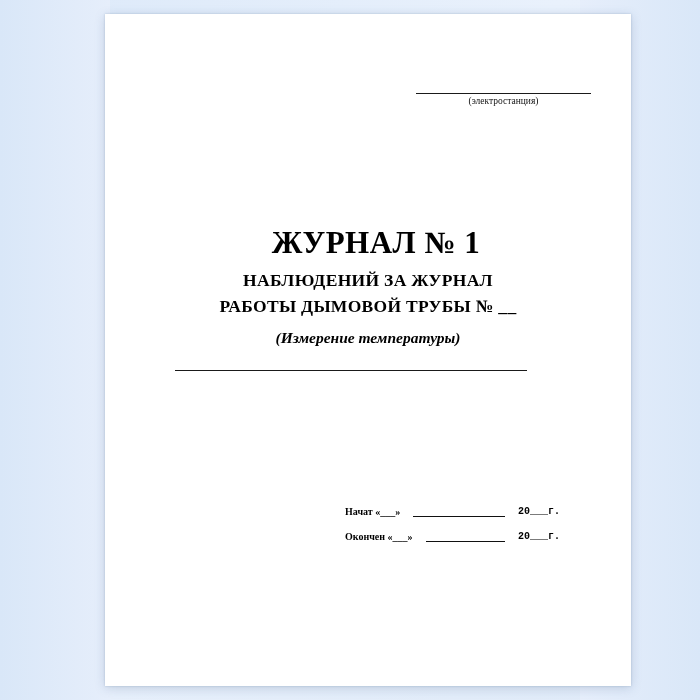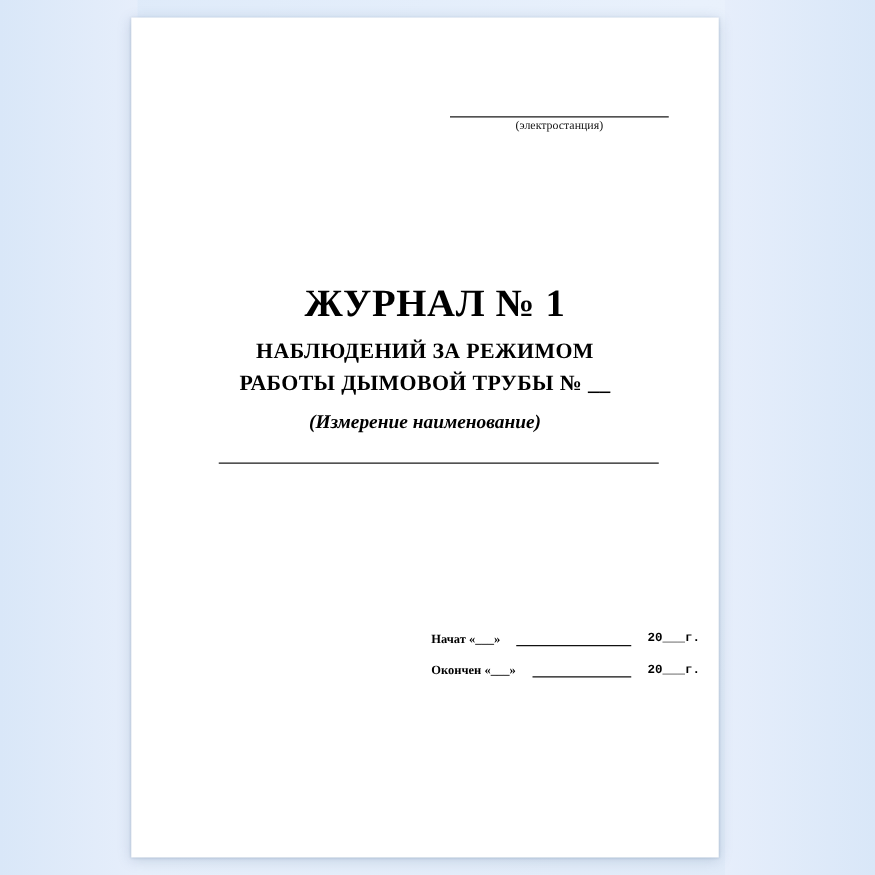--- a/index.html
+++ b/index.html
@@ -30,21 +30,21 @@
     position: absolute;
     right: 0; top: 0;
     width: 120px; height: 700px;
     background: linear-gradient(270deg, #d9e7f8 0%, #e6eefb 100%);
   }
 
   .page {
     position: absolute;
     left: 105px;
     top: 14px;
-    width: 470px;
+    width: 526px;
     height: 672px;
     background: #ffffff;
     box-shadow: 0 2px 10px rgba(60, 90, 130, 0.22), 0 0 2px rgba(60,90,130,0.25);
   }
 
   
   .station-block {
     position: absolute;
     right: 40px;
     top: 78px;
@@ -154,23 +154,23 @@
 
   <div class="page">
 
     <div class="station-block">
       <div class="rule"></div>
       <div class="caption">(электростанция)</div>
     </div>
 
     <div class="title-block">
       <div class="title-main">ЖУРНАЛ № 1</div>
-      <div class="title-sub1">НАБЛЮДЕНИЙ ЗА РЕЖИМОМ</div>
+      <div class="title-sub1">НАБЛЮДЕНИЙ ЗА ЖУРНАЛ</div>
       <div class="title-sub2">РАБОТЫ ДЫМОВОЙ ТРУБЫ № __</div>
-      <div class="title-italic">(Измерение наименование)</div>
+      <div class="title-italic">(Измерение температуры)</div>
     </div>
 
     <div class="org-block">
       <div class="rule"></div>
     </div>
 
     <div class="dates-block">
       <div class="date-row">
         <span class="date-label">Начат «___»</span>
         <span class="date-fill"></span>

